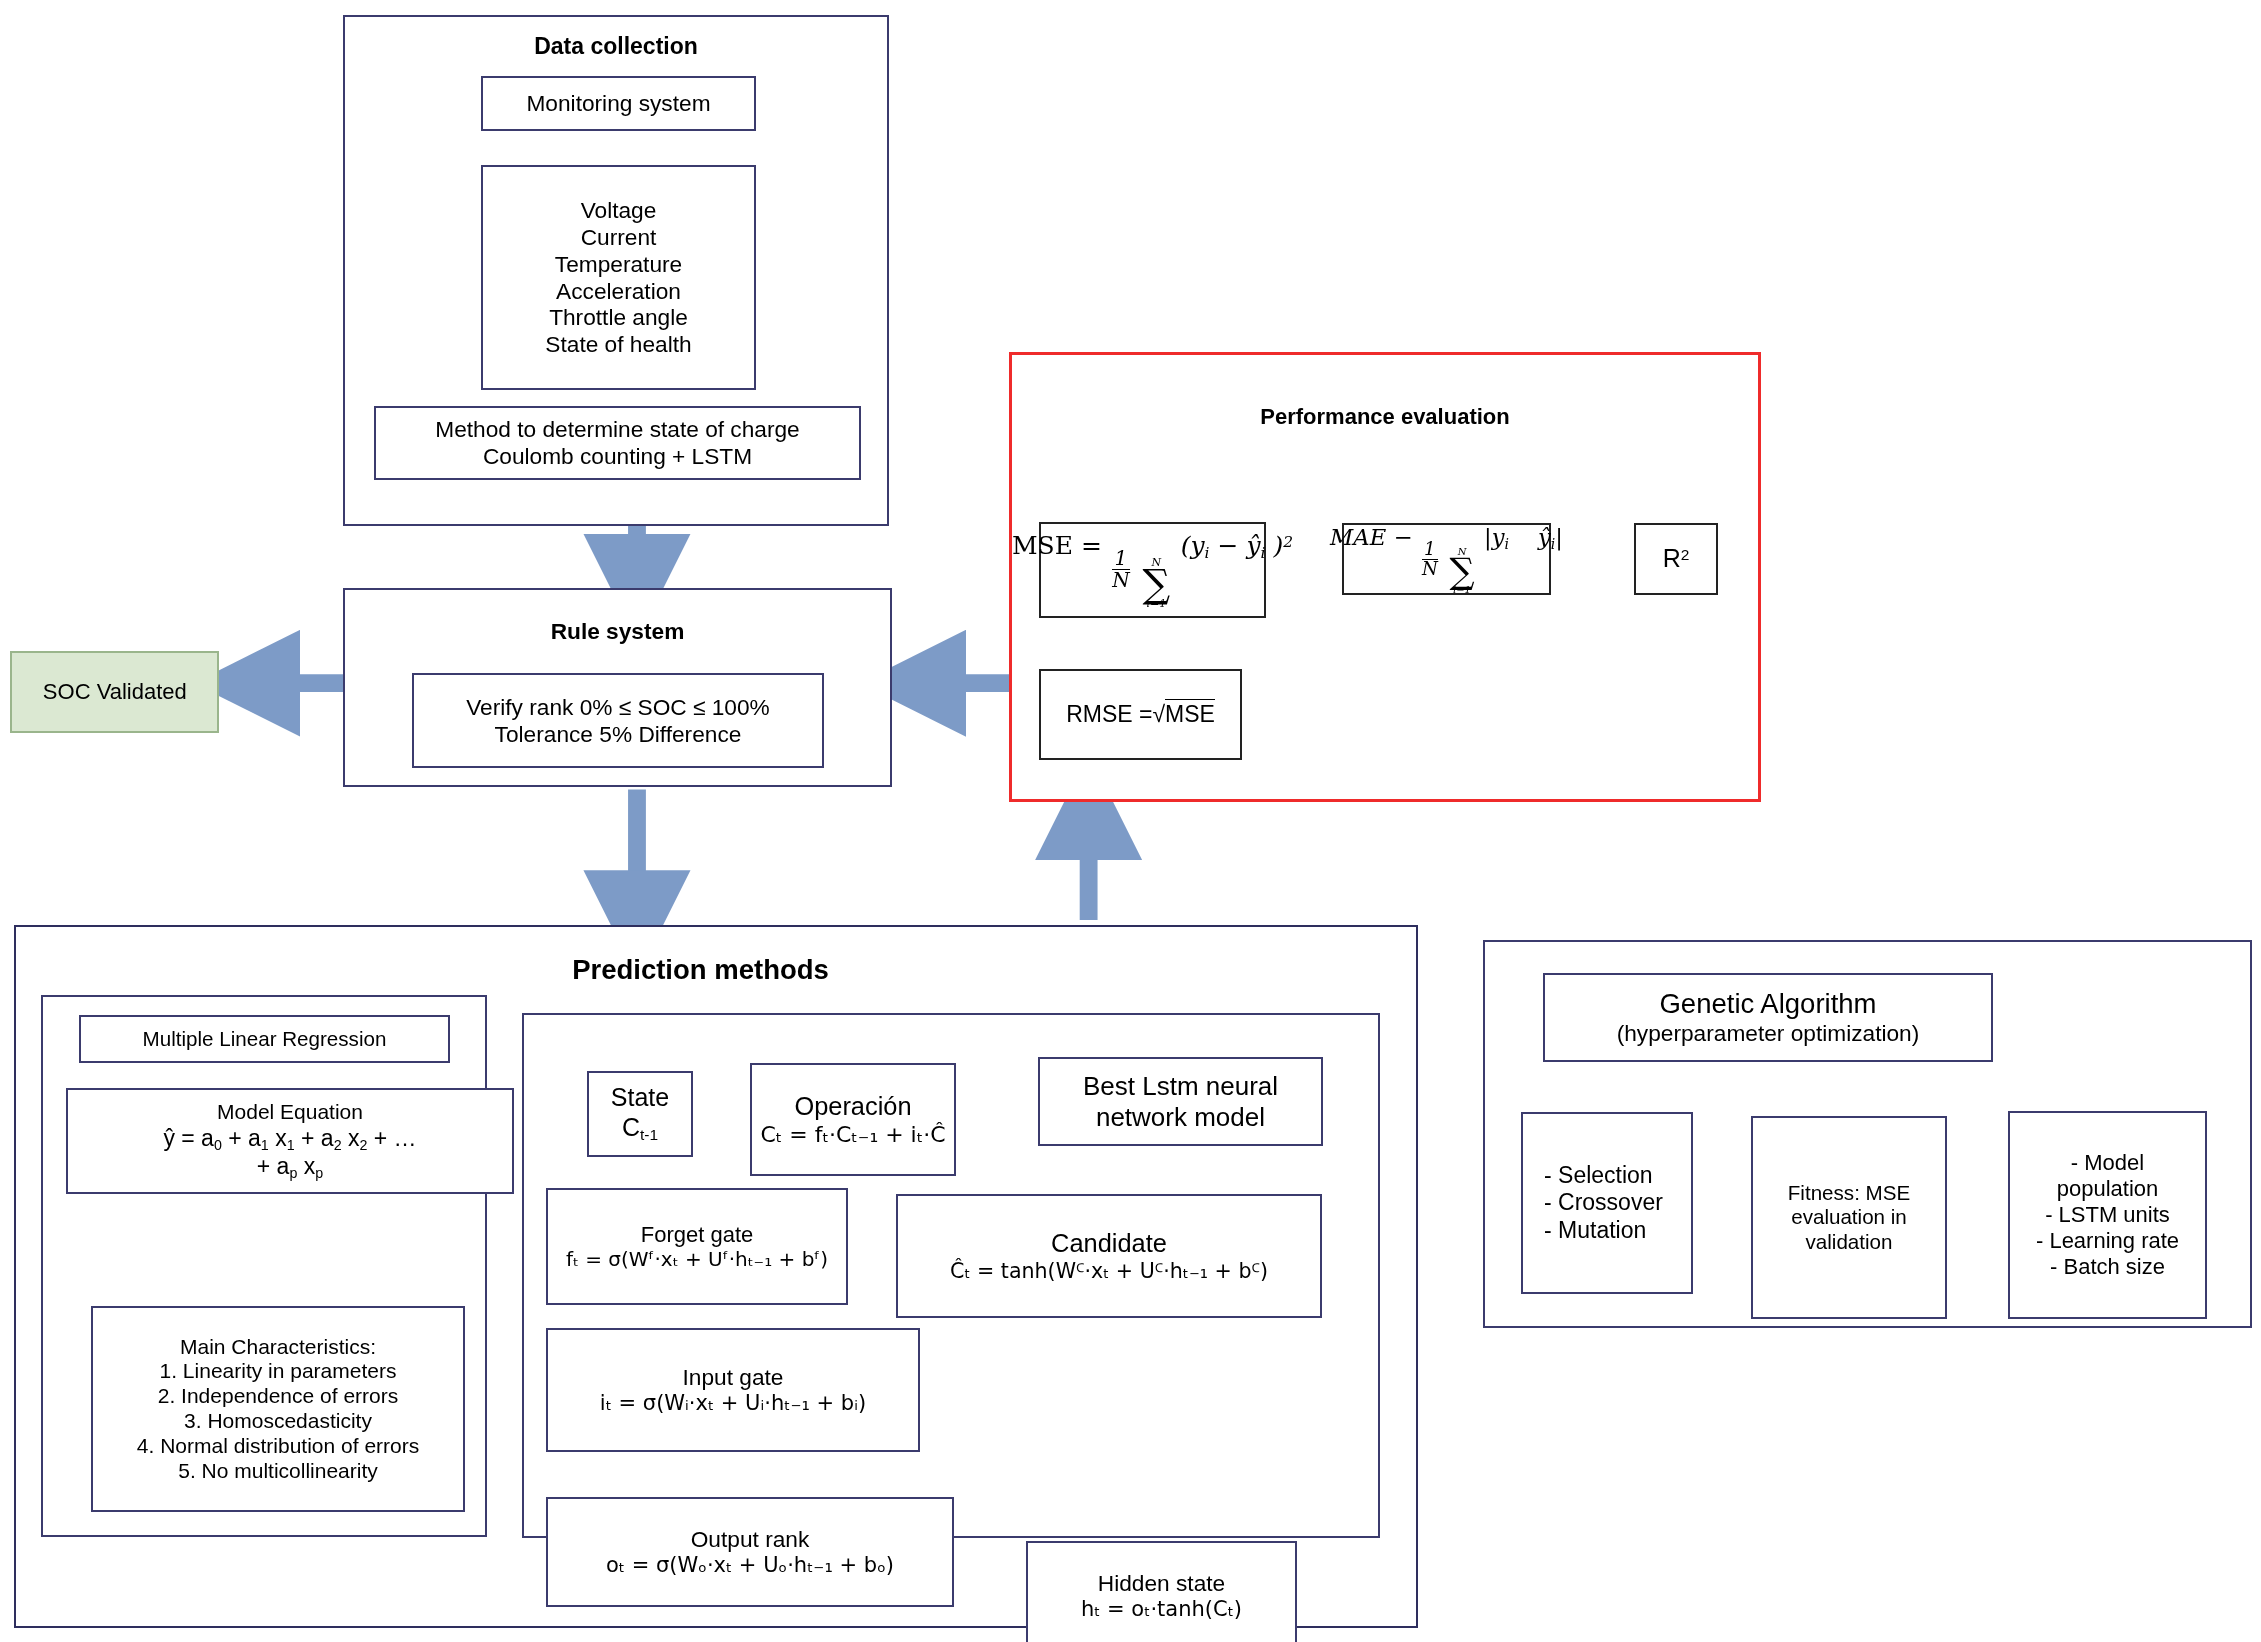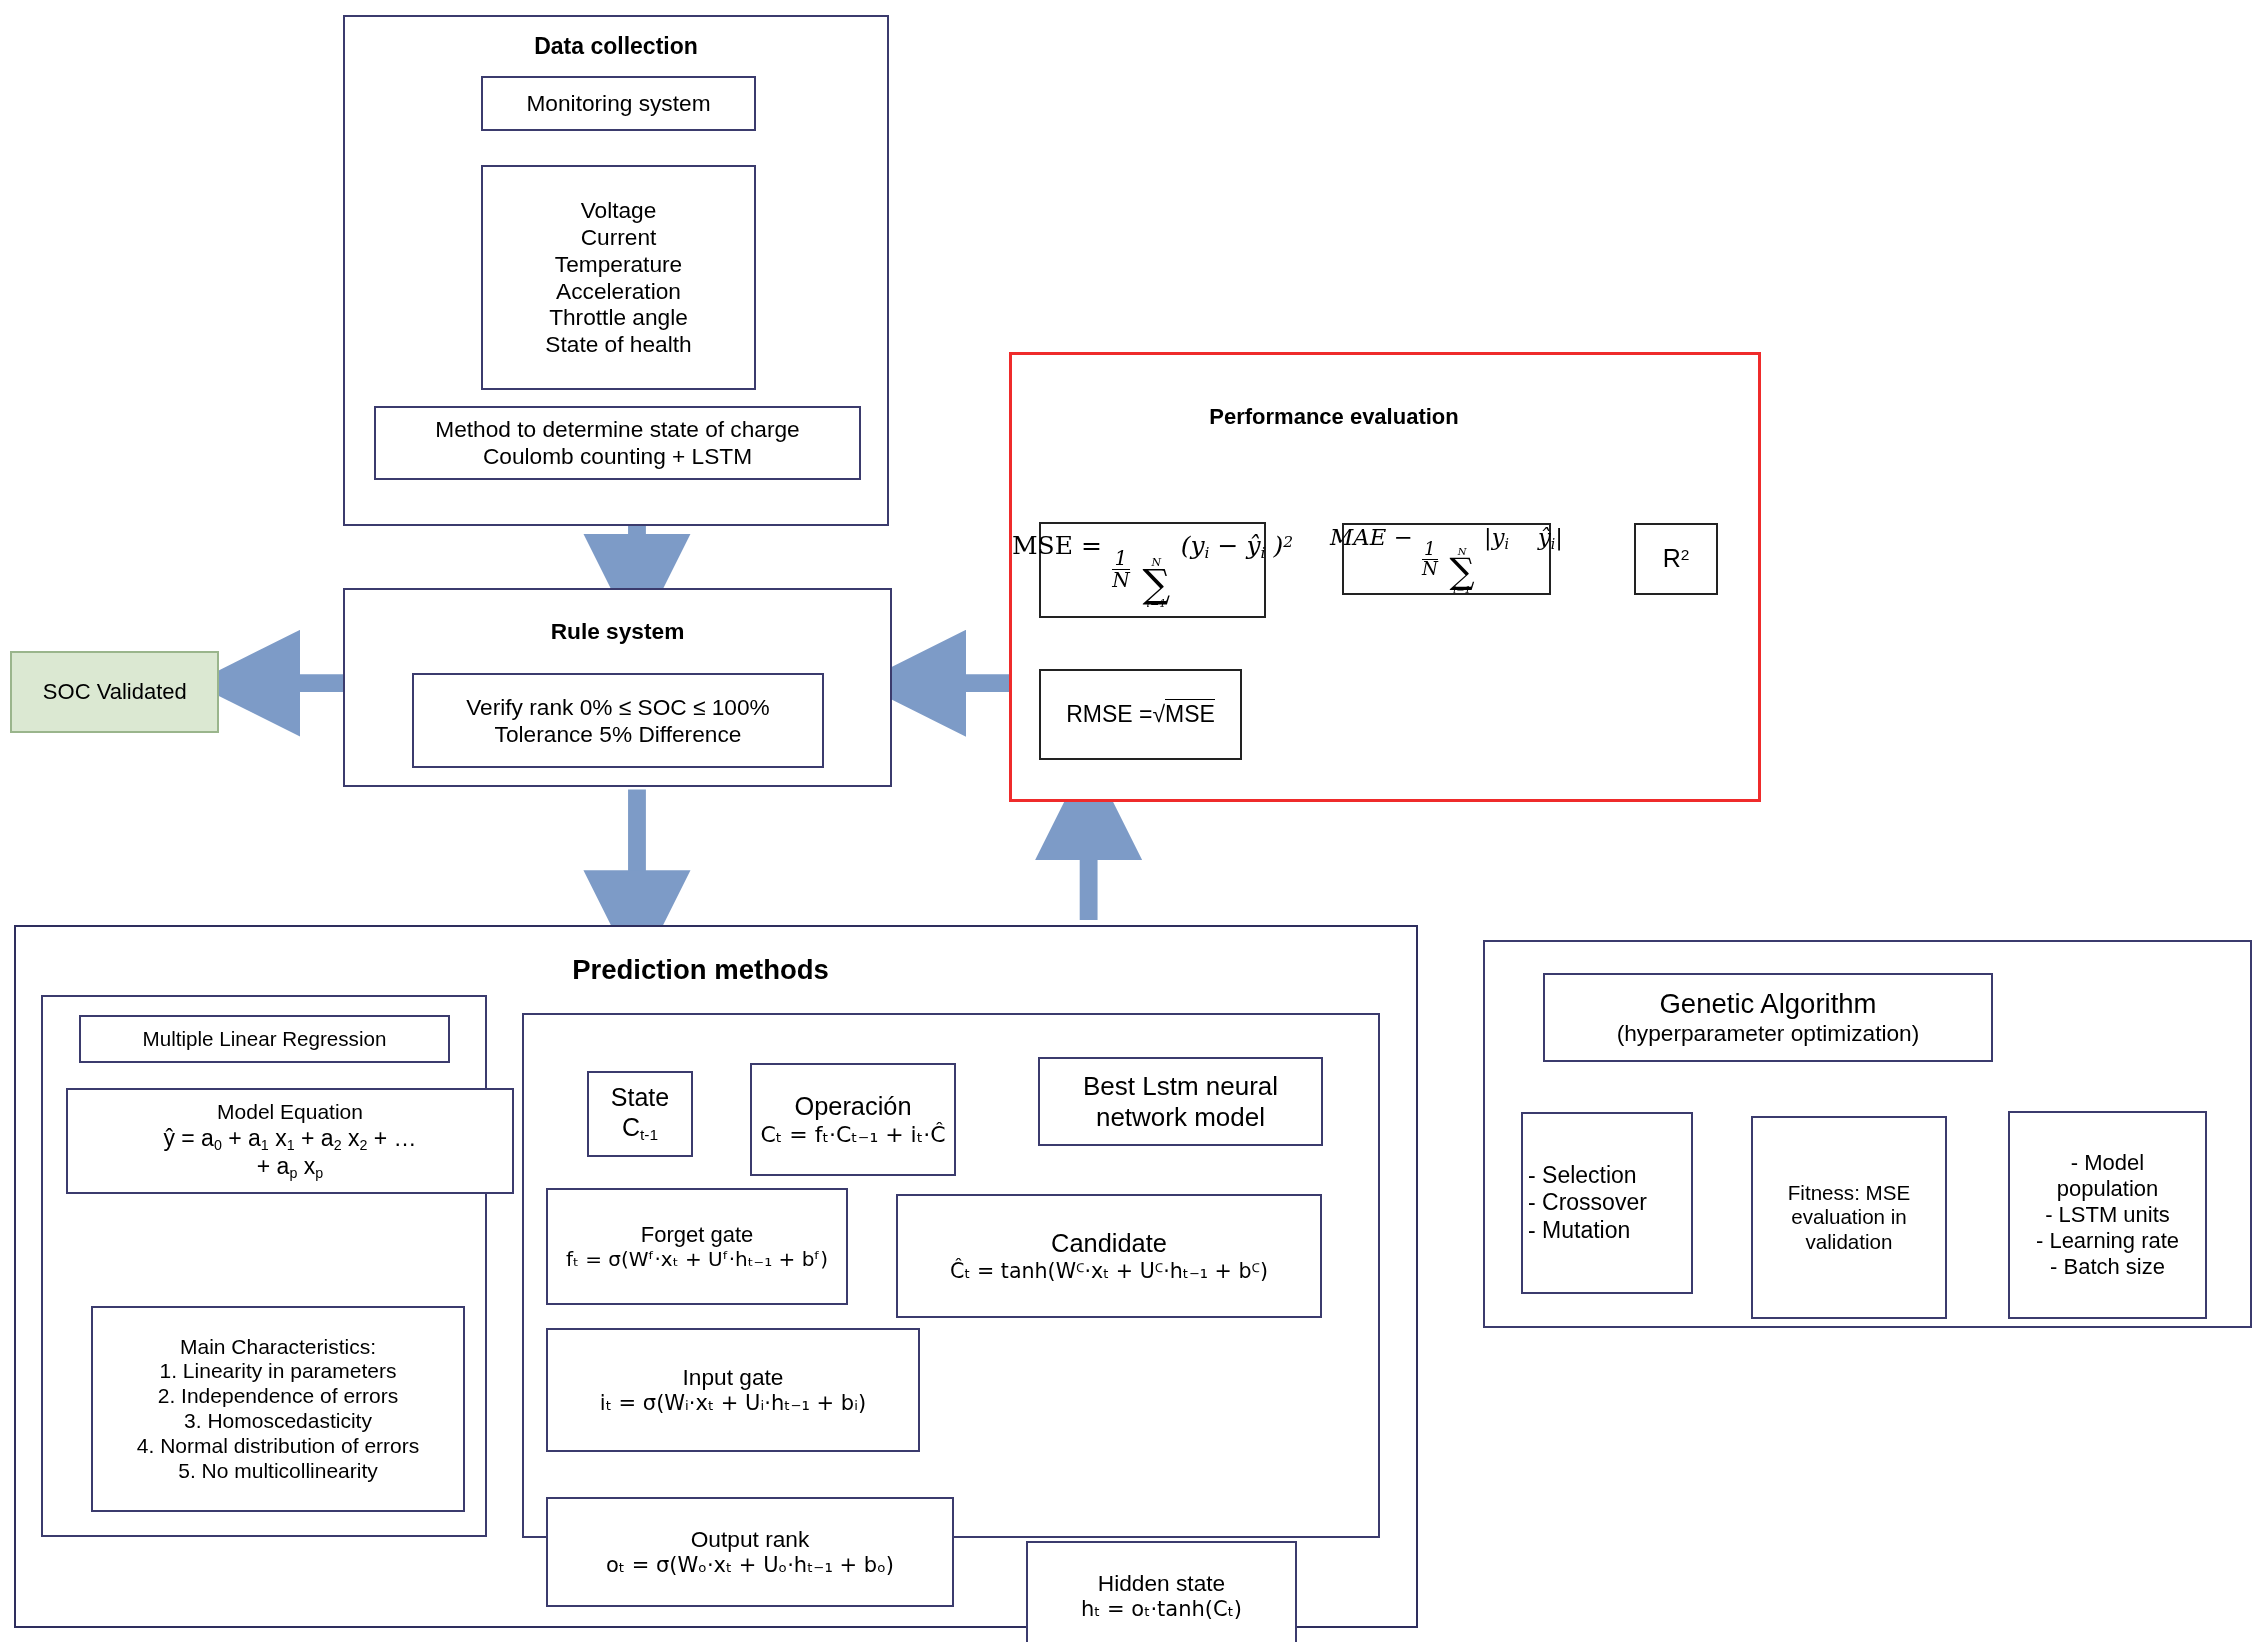--- a/index.html
+++ b/index.html
@@ -116,21 +116,21 @@
     <span>Throttle angle</span>
     <span>State of health</span>
   </div>
 
   <div class="bx nb" style="left:374px;top:406px;width:487px;height:74px;font-size:22.7px;">
     <span class="b">Method to determine state of charge</span>
     <span>Coulomb counting + LSTM</span>
   </div>
 
   <div class="bx rb" style="left:1009px;top:352px;width:752px;height:450px;"></div>
-  <div class="ttl" style="left:958px;top:404px;width:752px;font-size:22px;">Performance evaluation</div>
+  <div class="ttl" style="left:1009px;top:404px;width:752px;font-size:22px;">Performance evaluation</div>
 
   <div class="bx" style="left:1039px;top:522px;width:227px;height:96px;border:2.7px solid #222;">
     <div class="ser" style="font-size:25px;white-space:nowrap;">
       <span style="font-style:normal;">MSE</span>
       <span style="font-style:normal;">=</span>
       <span class="frac">
           <span class="num">1</span>
           <span class="den">N</span>
         </span>
       <span class="sig">
@@ -259,21 +259,21 @@
     <span class="f" style="font-size:21px;">hₜ = oₜ·tanh(Cₜ)</span>
   </div>
 
   <div class="bx nb" style="left:1483px;top:940px;width:769px;height:388px;justify-content:flex-start;"></div>
 
   <div class="bx nb" style="left:1543px;top:973px;width:450px;height:89px;font-size:22.7px;">
     <span class="b" style="font-size:27.5px;">Genetic Algorithm</span>
     <span>(hyperparameter optimization)</span>
   </div>
 
-  <div class="bx nb" style="left:1521px;top:1112px;width:172px;height:182px;font-size:23px;align-items:flex-start;padding-left:5px;">
+  <div class="bx nb" style="left:1521px;top:1112px;width:172px;height:182px;font-size:23px;align-items:flex-start;padding-left:21px;">
     <span>- Selection</span>
     <span>- Crossover</span>
     <span>- Mutation</span>
   </div>
 
   <div class="bx nb" style="left:1751px;top:1116px;width:196px;height:203px;font-size:20.6px;">
     <span>Fitness: MSE</span>
     <span>evaluation in</span>
     <span>validation</span>
   </div>

